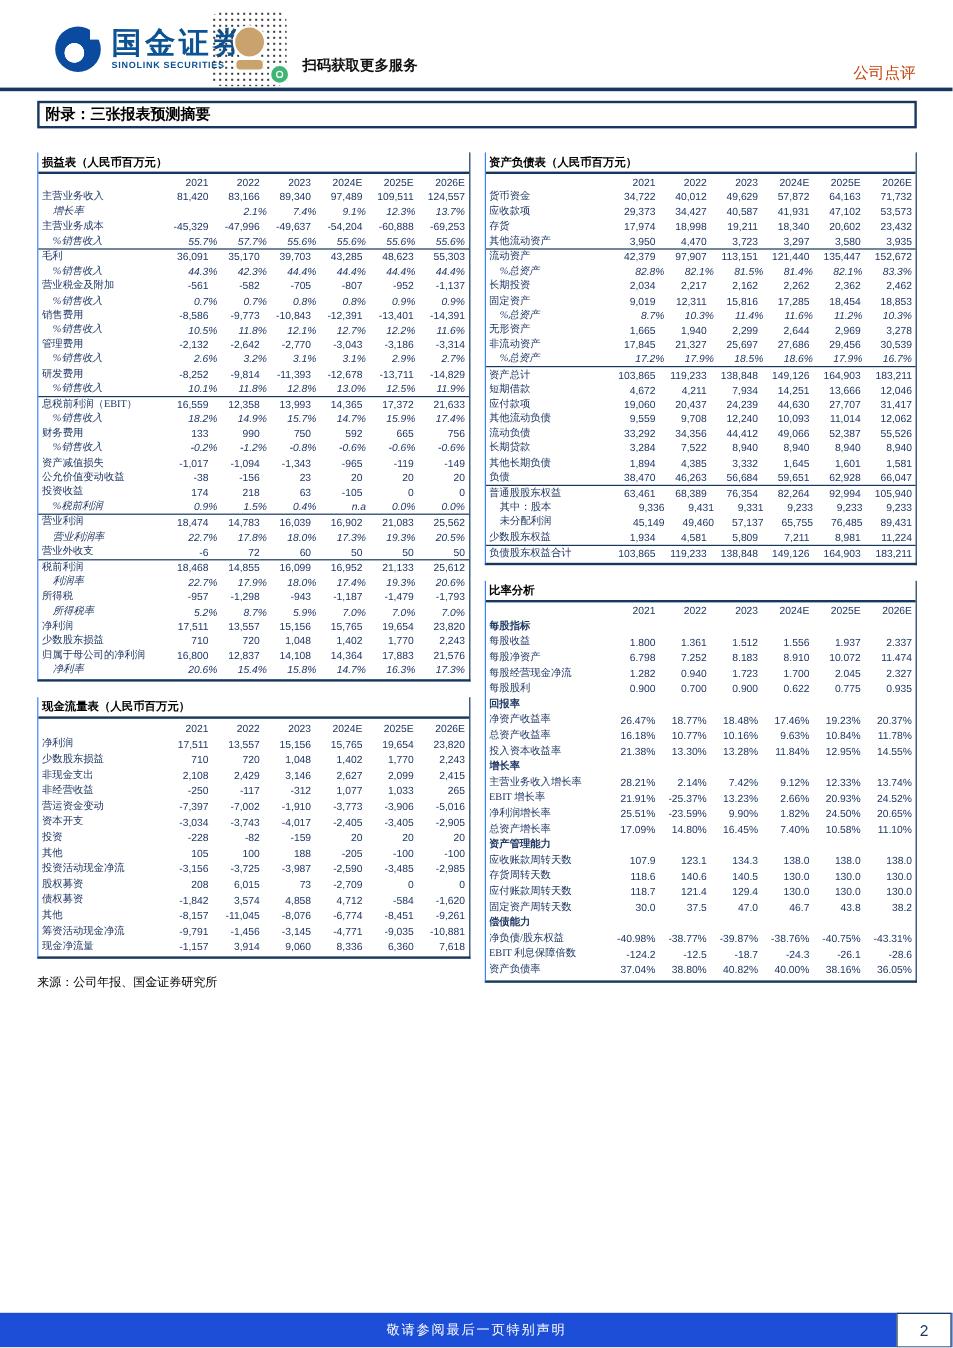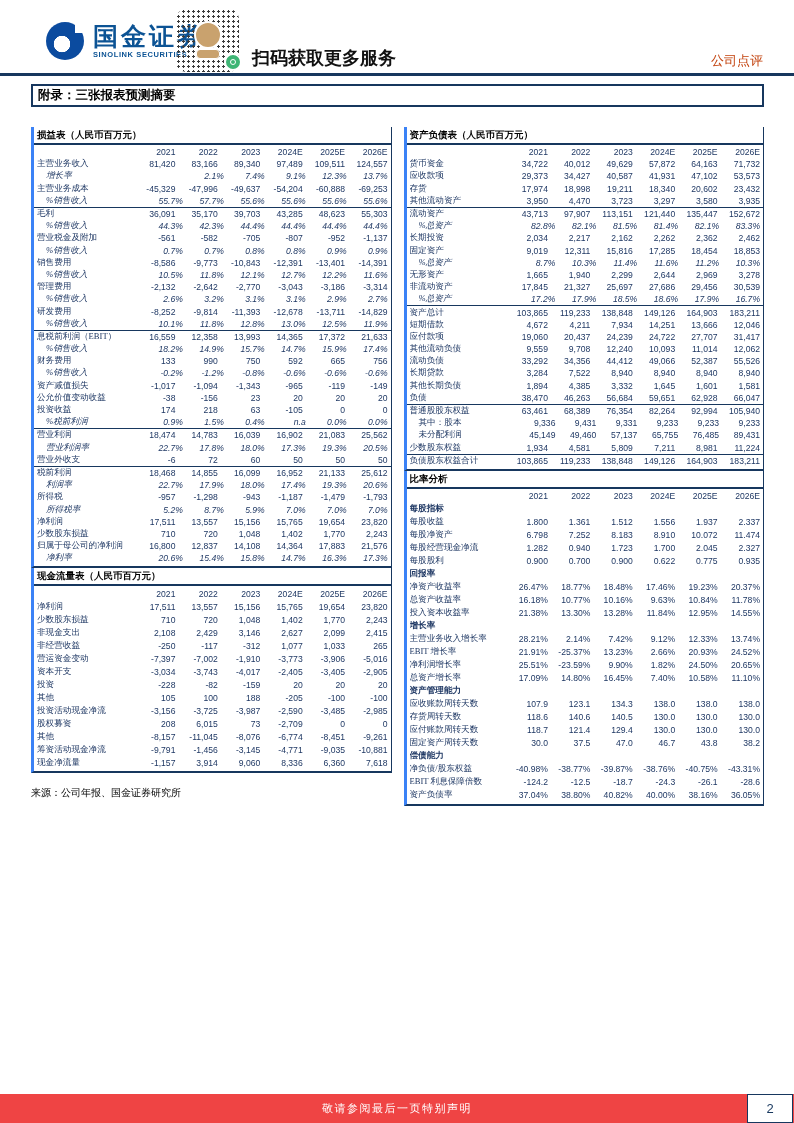--- a/index.html
+++ b/index.html
@@ -19,55 +19,55 @@
   .qr{position:absolute;left:176px;top:9px;width:63px;height:63px;border-radius:10px;
       background:radial-gradient(#3a3a3a 1.1px, transparent 1.3px);background-size:5px 5px;}
   .qr-logo{position:absolute;left:50%;top:42%;transform:translate(-50%,-50%);width:24px;height:24px;
            border-radius:50%;background:#C9A26E;border:2px solid #fff;}
   .qr-badge{position:absolute;left:50%;top:72%;transform:translate(-50%,-50%);width:22px;height:8px;
             border-radius:4px;background:#C9A26E;border:1px solid #fff;}
   .qr-green{position:absolute;right:-3px;bottom:1px;width:14px;height:14px;border-radius:50%;
             background:#3EB575;border:2px solid #fff;}
   .qr-green::after{content:"";position:absolute;left:4px;top:4px;width:6px;height:6px;border:1.5px solid #fff;
             border-radius:50%;box-sizing:border-box;}
-  .qr-caption{position:absolute;left:252px;top:46px;font-size:18px;font-weight:700;color:#111;}
+  .qr-caption{position:absolute;left:252px;top:46px;font-size:12px;font-weight:700;color:#111;}
   .doc-type{position:absolute;right:31px;top:52px;font-size:13px;color:#c2410c;
             font-family:"Liberation Serif","DejaVu Serif",serif;}
 
   
   .app-title{position:absolute;left:31px;top:84px;width:733px;height:23px;border:2px solid #17375E;
              box-sizing:border-box;display:flex;align-items:center;padding-left:5px;
              font-weight:700;font-size:12.5px;color:#000;
              font-family:"Liberation Serif","DejaVu Serif",serif;}
 
   
   .cols{position:absolute;left:31px;top:127px;width:733px;display:flex;gap:12px;}
   .col{flex:1;min-width:0;}
-  .tbl{border-left:3px solid #3b82f6;border-right:1px solid #17375E;border-bottom:2.5px solid #17375E;
+  .tbl{border-left:1px solid #3b82f6;border-right:1px solid #17375E;border-bottom:2.5px solid #17375E;
        box-sizing:border-box;}
   .tbl-title{font-weight:700;font-size:9.5px;color:#000;border-bottom:2.5px solid #17375E;
              padding:2px 3px 1px;font-family:"Liberation Serif","DejaVu Serif",serif;}
   .rows{padding:1px 0 2px;}
   .r{display:flex;align-items:center;height:12.2px;font-size:8.6px;color:#1F3864;padding:0 3px;}
   .t13 .r{height:13px;}
   .r .l{flex:0 0 96px;white-space:nowrap;overflow:hidden;
         font-family:"Liberation Serif","DejaVu Serif",serif;}
   .r .v{flex:1;text-align:right;white-space:nowrap;}
   .r.yr{font-weight:400;}
   .r.b{font-weight:400;}
   .r.i .l,.r.i .v{font-style:italic;}
   .r.ind .l{padding-left:9px;}
   .r.sep{border-top:1px solid #17375E;}
   .r.h .l{font-weight:700;}
-  .mt{}
+  .mt{margin-top:13px;}
   .source{margin-top:13px;font-size:10px;color:#000;
           font-family:"Liberation Serif","DejaVu Serif",serif;}
 
   
-  .ftr{position:absolute;left:0;bottom:0;width:794px;height:29px;background:#ef4444;}
+  .ftr{position:absolute;left:0;bottom:0;width:794px;height:29px;background:#1d4ed8;}
   .ftr-text{position:absolute;left:0;right:0;top:0;bottom:0;display:flex;align-items:center;
             justify-content:center;color:#fff;font-size:11px;letter-spacing:1.5px;
             font-family:"Liberation Serif","DejaVu Serif",serif;}
   .page-no{position:absolute;right:1px;top:0;bottom:0;width:46px;background:#fff;
            border:1.5px solid #17375E;box-sizing:border-box;display:flex;align-items:center;
            justify-content:center;color:#17375E;font-size:13px;}
 </style>
 </head>
 <body>
 
@@ -500,20 +500,29 @@
             <div class="r">
               <span class="l">股权募资</span>
               <span class="v">208</span>
               <span class="v">6,015</span>
               <span class="v">73</span>
               <span class="v">-2,709</span>
               <span class="v">0</span>
               <span class="v">0</span>
             </div>
             <div class="r">
+              <span class="l">债权募资</span>
+              <span class="v">-1,842</span>
+              <span class="v">3,574</span>
+              <span class="v">4,858</span>
+              <span class="v">4,712</span>
+              <span class="v">-584</span>
+              <span class="v">-1,620</span>
+            </div>
+            <div class="r">
               <span class="l">其他</span>
               <span class="v">-8,157</span>
               <span class="v">-11,045</span>
               <span class="v">-8,076</span>
               <span class="v">-6,774</span>
               <span class="v">-8,451</span>
               <span class="v">-9,261</span>
             </div>
             <div class="r b">
               <span class="l">筹资活动现金净流</span>
@@ -581,21 +590,21 @@
               <span class="l">其他流动资产</span>
               <span class="v">3,950</span>
               <span class="v">4,470</span>
               <span class="v">3,723</span>
               <span class="v">3,297</span>
               <span class="v">3,580</span>
               <span class="v">3,935</span>
             </div>
             <div class="r sep">
               <span class="l">流动资产</span>
-              <span class="v">43,713</span>
+              <span class="v">42,379</span>
               <span class="v">97,907</span>
               <span class="v">113,151</span>
               <span class="v">121,440</span>
               <span class="v">135,447</span>
               <span class="v">152,672</span>
             </div>
             <div class="r i ind">
               <span class="l">%总资产</span>
               <span class="v">82.8%</span>
               <span class="v">82.1%</span>
@@ -674,21 +683,21 @@
               <span class="v">7,934</span>
               <span class="v">14,251</span>
               <span class="v">13,666</span>
               <span class="v">12,046</span>
             </div>
             <div class="r">
               <span class="l">应付款项</span>
               <span class="v">19,060</span>
               <span class="v">20,437</span>
               <span class="v">24,239</span>
-              <span class="v">24,722</span>
+              <span class="v">44,630</span>
               <span class="v">27,707</span>
               <span class="v">31,417</span>
             </div>
             <div class="r">
               <span class="l">其他流动负债</span>
               <span class="v">9,559</span>
               <span class="v">9,708</span>
               <span class="v">12,240</span>
               <span class="v">10,093</span>
               <span class="v">11,014</span>

